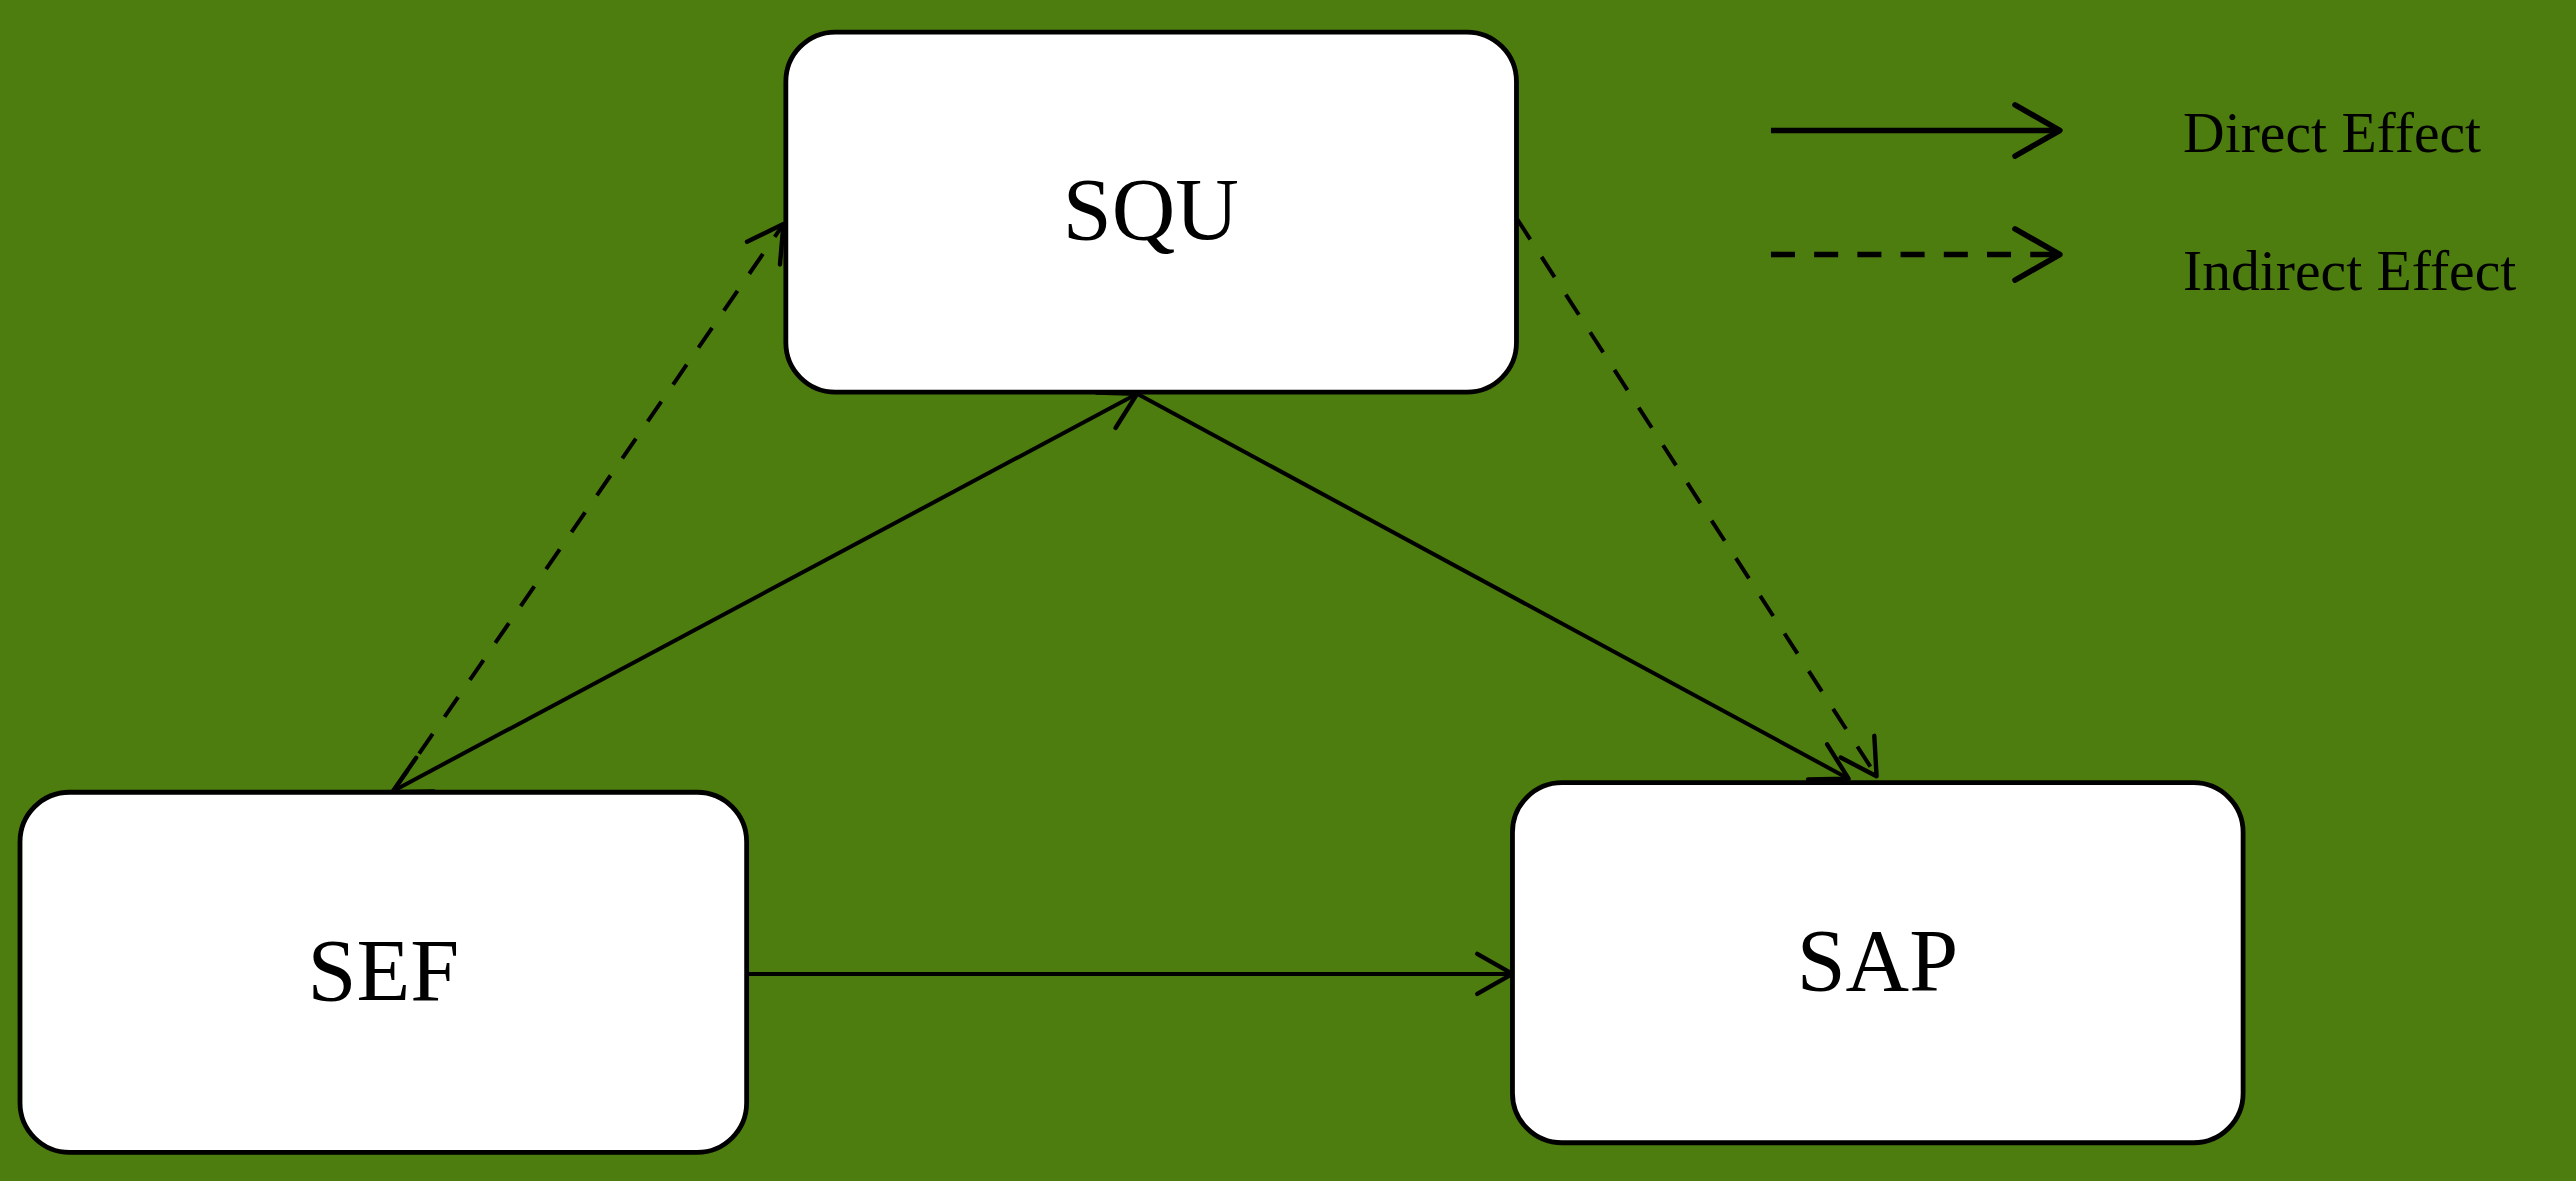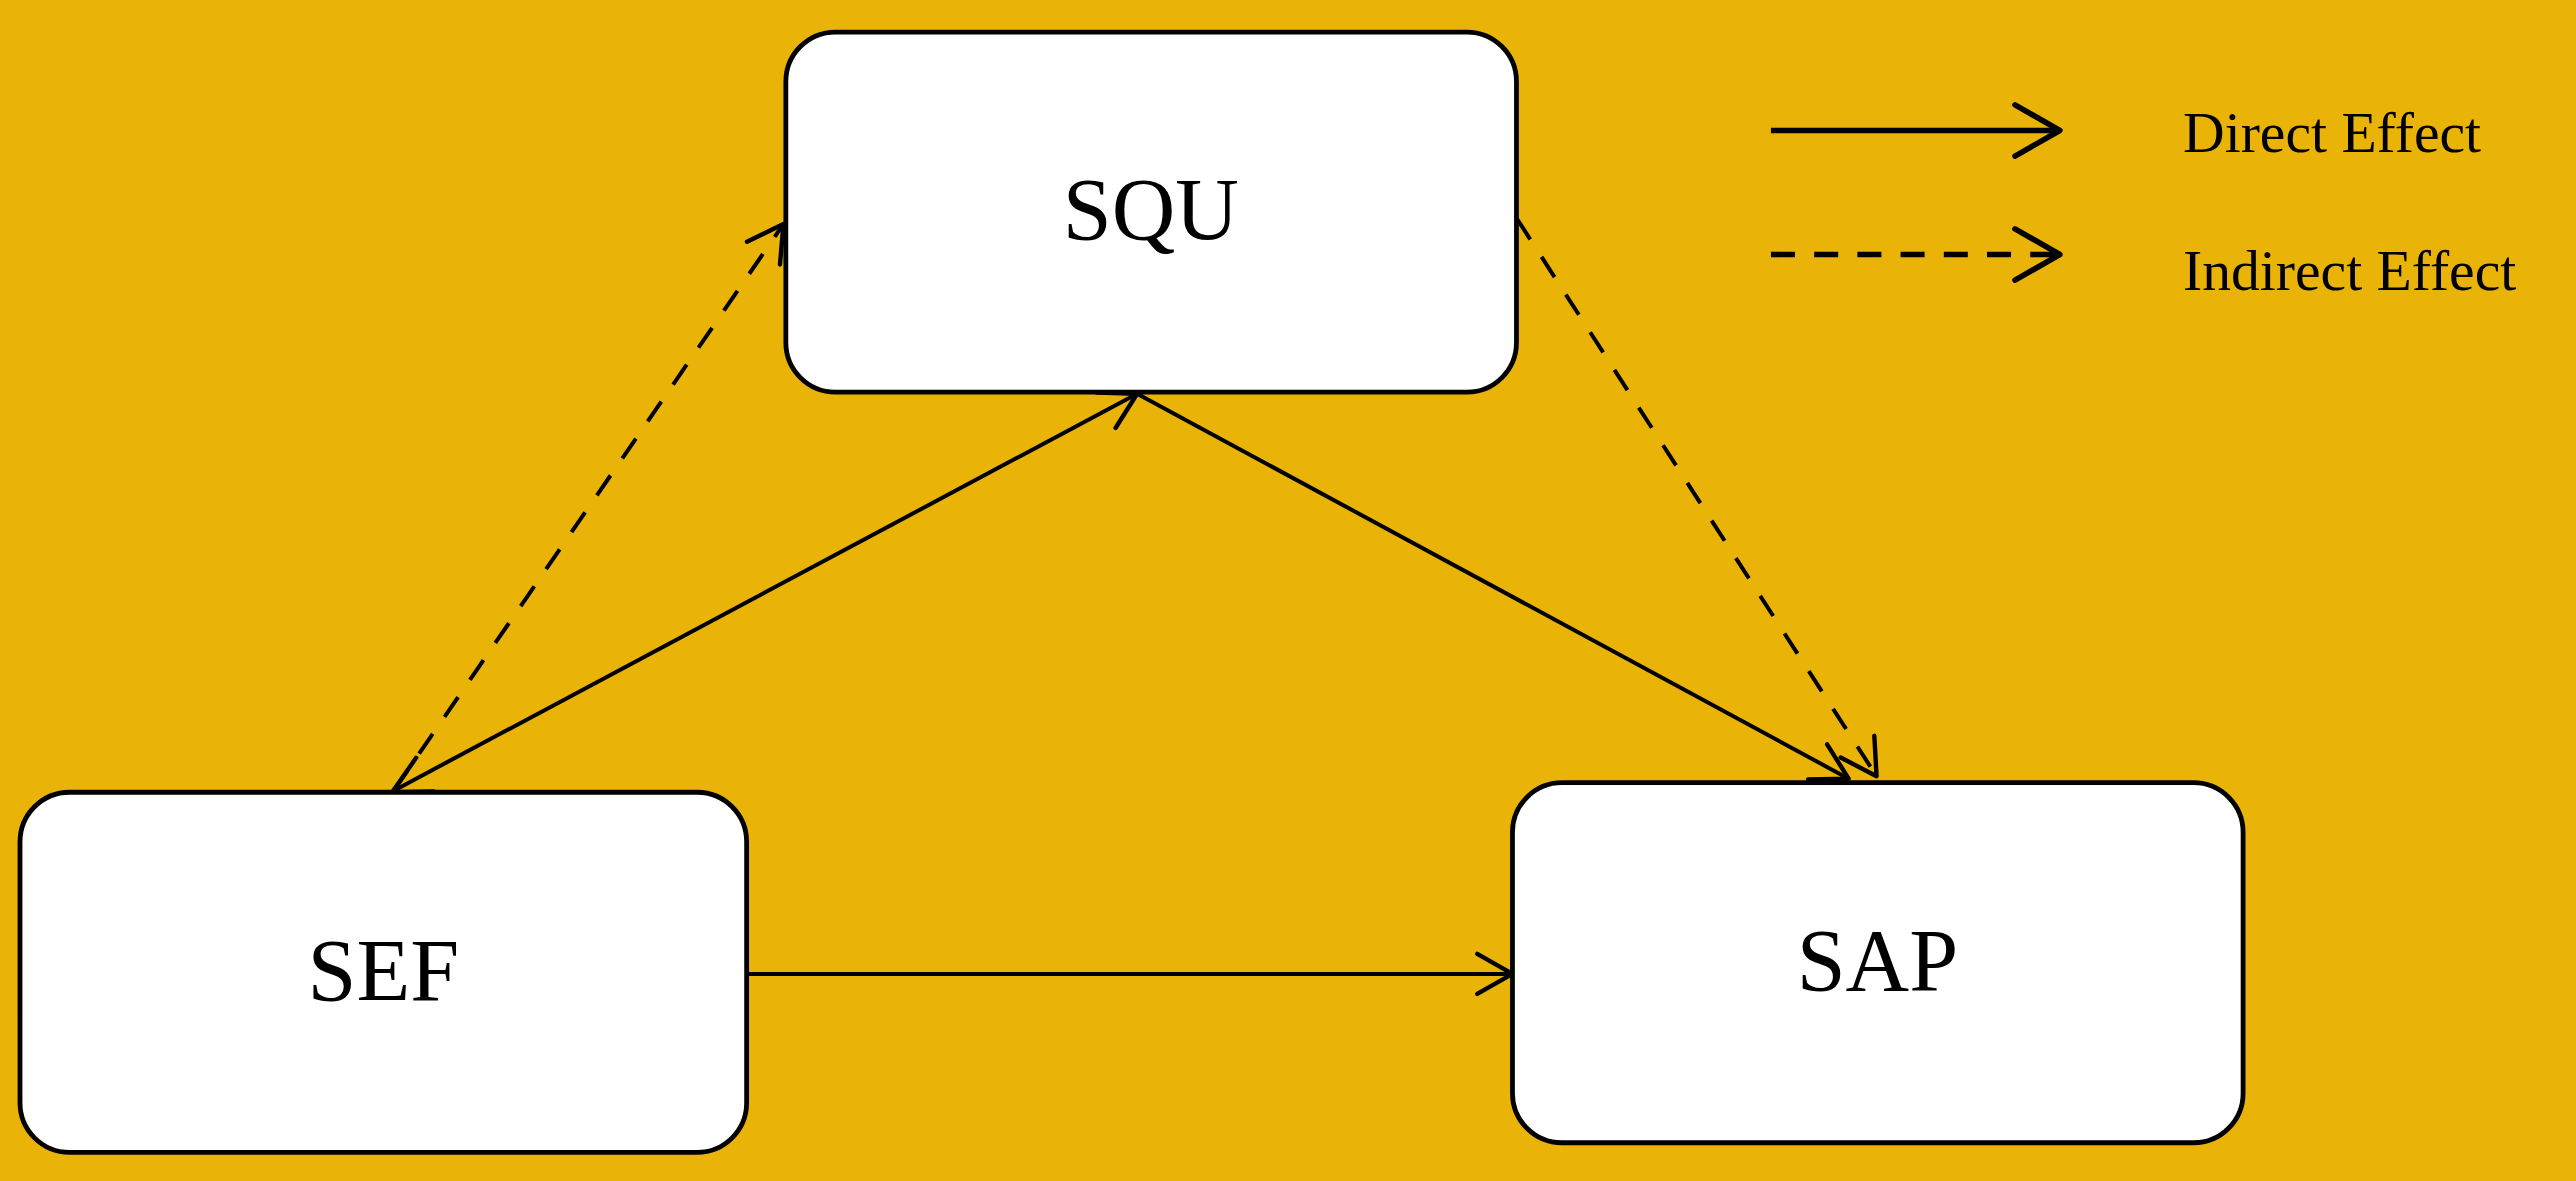--- a/index.html
+++ b/index.html
@@ -1,20 +1,20 @@
 <!DOCTYPE html>
 <html style="font-size:12.8px"><head>
 <meta charset="utf-8">
 <style>
   html,body{margin:0;padding:0;background:#ffffff;}
   .stage{
     position:relative;
     width:2576px;
     height:1182px;
-    background:#eab308;
+    background:#4d7c0f;
     font-family:"Liberation Serif","DejaVu Serif",serif;
   }
   .stage svg{display:block;width:2576px;height:1182px;}
   .node-box{fill:#ffffff;stroke:#000000;stroke-width:6;}
   .edge{stroke:#000000;stroke-width:5;fill:none;}
   .edge.dashed{stroke-dasharray:30 26;}
   .legend-line{stroke:#000000;stroke-width:7;fill:none;}
   .legend-line.dashed{stroke-dasharray:30 24;}
   .node-label{
     font-size:110px;

